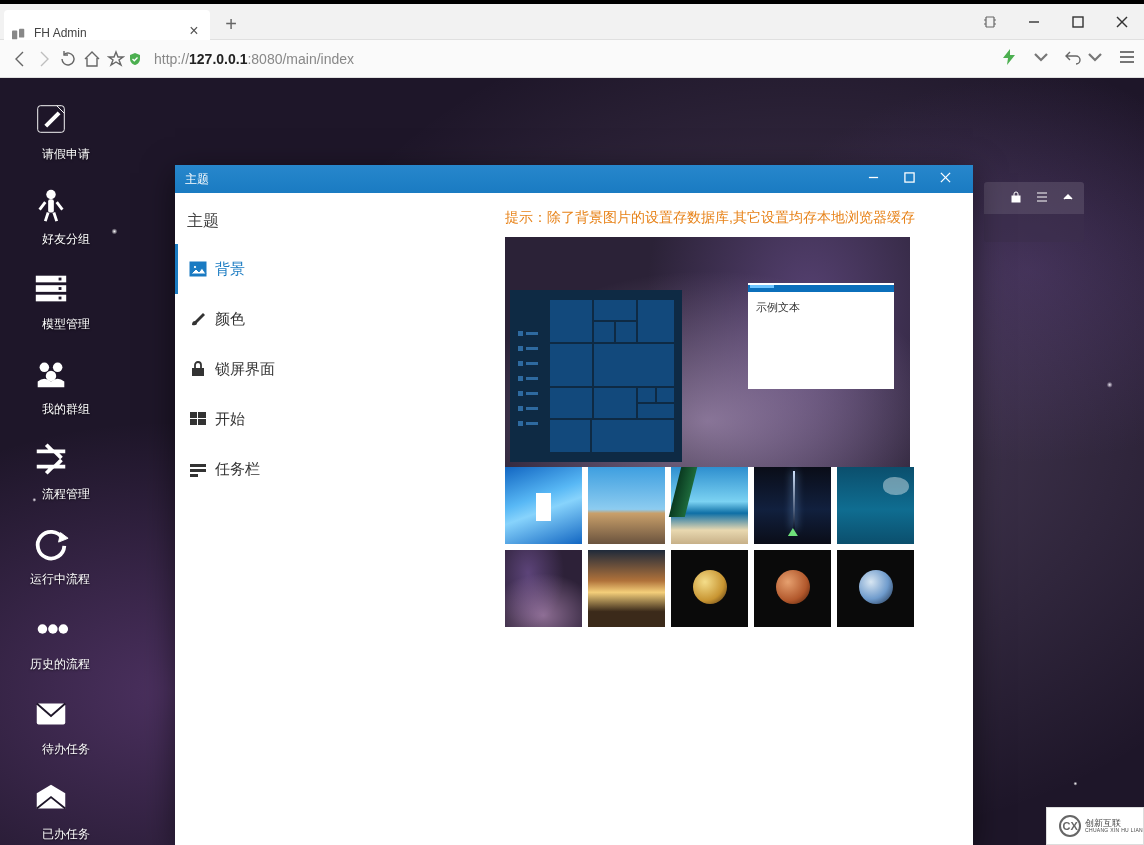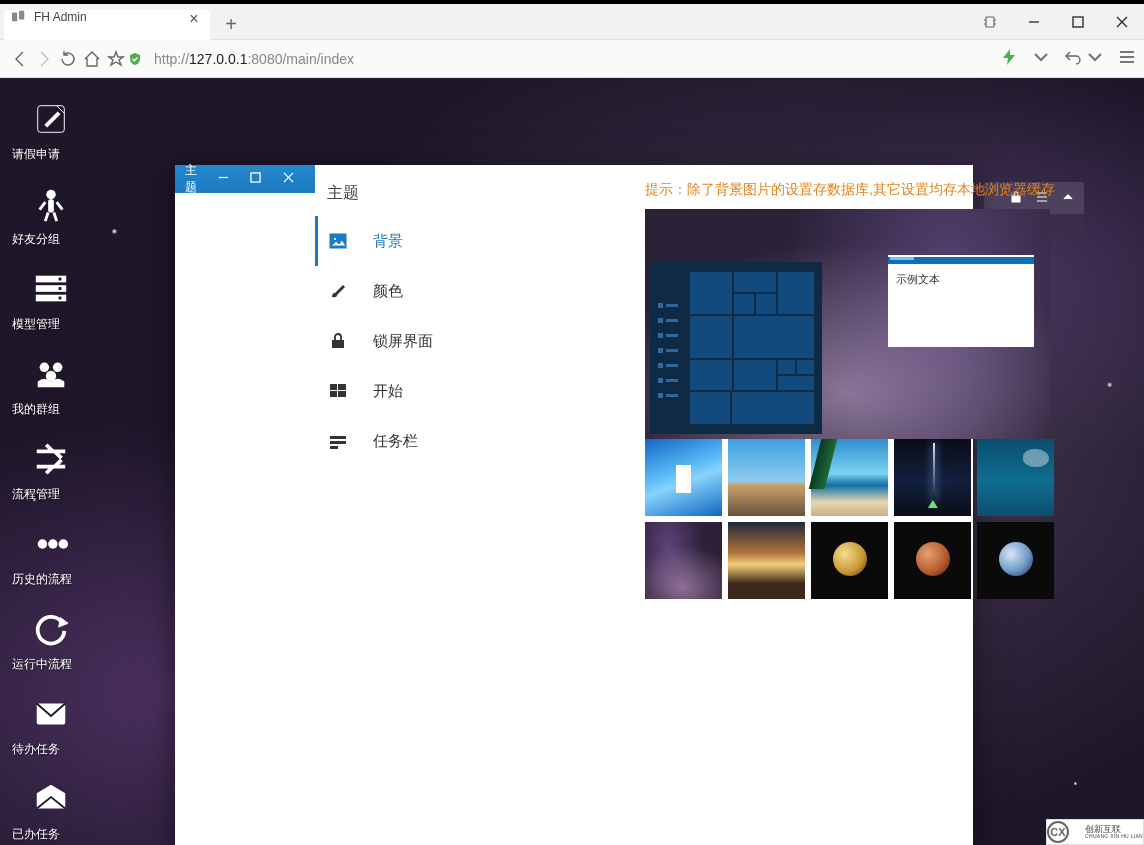--- a/index.html
+++ b/index.html
@@ -3,36 +3,36 @@
 <meta charset="utf-8">
 <style>
 * { margin:0; padding:0; box-sizing:border-box; }
 body { width:1144px; height:845px; font-family:"Microsoft YaHei","Segoe UI",Arial,sans-serif; overflow:hidden; background:#2a2130; position:relative; }
 
 
 .blackbar { height:4px; background:#000; }
 
 
 .tabstrip { height:36px; background:#f2f2f2; border-bottom:1px solid #e0e0e0; display:flex; align-items:center; position:relative; }
-.tab { display:flex; align-items:flex-start; height:30px; width:206px; margin-top:6px; margin-left:4px; background:#fff; border-top-left-radius:4px; border-top-right-radius:4px; padding:0 8px; position:relative; }
+.tab { display:flex; align-items:flex-end; height:30px; width:206px; margin-top:6px; margin-left:4px; background:#fff; border-top-left-radius:4px; border-top-right-radius:4px; padding:0 8px; position:relative; }
 .tab .favicon { width:14px; height:12px; margin-right:8px; }
 .tab .title { font-size:12px; color:#444; flex:1 1 auto; }
 .tab .close { width:16px; font-size:16px; color:#555; text-align:center; cursor:pointer; }
 .newtab { width:30px; height:30px; margin-left:6px; margin-top:6px; display:flex; align-items:center; justify-content:center; color:#666; font-size:20px; cursor:pointer; }
 .winctrls { position:absolute; right:0; top:0; height:36px; display:flex; align-items:center; }
 .winctrls .wc { width:44px; height:36px; display:flex; align-items:center; justify-content:center; color:#333; font-size:14px; }
 .winctrls .wc svg { width:12px; height:12px; stroke:#333; fill:none; stroke-width:1.4; }
 .winctrls .ext svg { width:16px; height:16px; stroke:#666; fill:none; stroke-width:1.2;}
 
 .addrbar { height:38px; background:#fafafa; border-bottom:1px solid #e0e0e0; display:flex; align-items:center; padding:0 8px; }
 .addrbar .nav { width:24px; display:flex; justify-content:center; color:#666; }
 .addrbar .nav svg { width:18px; height:18px; stroke:#666; fill:none; stroke-width:1.4; }
 .addrbar .url { display:flex; align-items:center; flex:1 1 auto; font-size:14px; color:#888; }
 .addrbar .url .shield { width:14px; height:14px; margin-right:12px; }
-.addrbar .url b { color:#222; font-weight:normal; }
+.addrbar .url b { color:#222; font-weight:bold; }
 .addrbar .right { display:flex; align-items:center; gap:14px; }
 .addrbar .right svg { width:18px; height:18px; }
 .addrbar .bolt { color:#4caf50; }
 
 
 .desktop { position:relative; width:1144px; height:767px; 
   background:
     radial-gradient(ellipse 900px 700px at 70% 45%, rgba(230,200,255,0.22), transparent 60%),
     radial-gradient(ellipse 650px 450px at 15% 80%, rgba(180,110,220,0.30), transparent 60%),
     radial-gradient(ellipse 500px 350px at 90% 25%, rgba(90,60,130,0.35), transparent 55%),
@@ -41,44 +41,44 @@
     radial-gradient(circle 1px at 55% 15%, #fff, transparent 2px),
     radial-gradient(circle 1px at 80% 70%, #fff, transparent 2px),
     radial-gradient(circle 1px at 94% 92%, #fff, transparent 2px),
     radial-gradient(circle 1px at 3% 55%, #fff, transparent 2px),
     radial-gradient(circle 2px at 97% 40%, #fff, transparent 3px),
     #1e1629;
 }
 
 
 .deskicons { position:absolute; left:8px; top:16px; width:170px; }
-.dicon { width:78px; float:left; text-align:left; color:#fff; font-size:12px; margin:4px 6px 16px 4px; cursor:pointer; }
+.dicon { width:78px; float:left; text-align:right; color:#fff; font-size:12px; margin:4px 6px 16px 4px; cursor:pointer; }
 .dicon .glyph { height:42px; display:flex; align-items:center; justify-content:center; }
 .dicon .glyph svg { width:38px; height:38px; stroke:#fff; fill:none; }
 .dicon .glyph svg.fill { fill:#fff; stroke:none; }
 .dicon .label { display:block; margin-top:6px; text-shadow:0 1px 2px rgba(0,0,0,0.6); white-space:nowrap; }
 
 
 .dicon.break { clear:left; }
 
 
 .bgtoolbar { position:absolute; right:60px; top:104px; width:100px; height:60px; background:rgba(60,46,76,0.6); border-radius:3px;}
 .bgtoolbar .tbbar { height:32px; background:rgba(255,255,255,0.1); display:flex; justify-content:flex-end; align-items:center; gap:14px; padding:0 10px; color:#fff; font-size:12px; border-radius:3px 3px 0 0;}
 .bgtoolbar svg { width:12px; height:12px; stroke:#fff; fill:#fff; }
 
 
-.dialog { position:absolute; left:175px; top:87px; width:798px; height:680px; background:#fff; box-shadow:0 8px 30px rgba(0,0,0,0.5); display:flex; flex-direction:row; }
+.dialog { position:absolute; left:175px; top:87px; width:798px; height:680px; background:#fff; box-shadow:0 8px 30px rgba(0,0,0,0.5); display:flex; flex-direction:column; }
 .dlg-title { height:28px; background:#1a7bc2; background:linear-gradient(#2787cc,#1a7bc2); color:#fff; display:flex; align-items:center; font-size:12px; padding:0 10px; }
 .dlg-title .t { flex:1 1 auto; }
 .dlg-title .wc { width:36px; text-align:center; }
 .dlg-title svg { width:11px; height:11px; stroke:#fff; fill:none; stroke-width:1.4; }
 .dlg-body { flex:1 1 auto; display:flex; }
 .dlg-side { width:330px; }
 .dlg-side h3 { font-size:16px; font-weight:normal; color:#444; padding:18px 12px 12px; }
-.dlg-side .item { display:flex; align-items:center; height:50px; padding:0 14px; gap:26px; font-size:15px; color:#333; cursor:pointer; }
+.dlg-side .item { display:flex; align-items:center; height:50px; padding:0 14px; gap:8px; font-size:15px; color:#333; cursor:pointer; }
 .dlg-side .item.active { color:#1a7bc2; border-left:3px solid #1a7bc2; padding-left:11px; }
 .dlg-side .item svg { width:18px; height:18px; }
 .dlg-side .item.active svg { stroke:#1a7bc2; fill:#1a7bc2;}
 .dlg-main { flex:1 1 auto; padding:16px 18px 14px 0; }
 .tip { font-size:14px; color:#e78218; margin-bottom:10px; }
 .preview-h { font-size:20px; color:#333; margin-bottom:12px; }
 
 
 .preview { width:405px; height:230px; 
   background:
@@ -87,21 +87,21 @@
     #2b2237;
   position:relative;
 }
 .preview .startpanel { position:absolute; left:5px; bottom:5px; width:172px; height:172px; background:#0e2a44; }
 .preview .leftlist { position:absolute; left:5px; top:34px; width:26px; }
 .preview .leftlist .row { height:8px; margin:7px 3px; display:flex; gap:3px; }
 .preview .leftlist .row .sq { width:5px; height:5px; background:#2e6aa0;}
 .preview .leftlist .row .ln { flex:1; height:3px; margin-top:1px; background:#2e6aa0;}
 .preview .tiles { position:absolute; left:38px; top:8px; right:5px; bottom:5px; }
 .preview .t { background:#12497c; position:absolute; }
-.preview .examplewin { position:absolute; right:16px; top:46px; width:146px; height:92px; background:#fff;margin-left:13px; }
+.preview .examplewin { position:absolute; right:16px; top:46px; width:146px; height:106px; background:#fff;margin-left:13px; }
 .preview .examplewin .bar { height:7px; background:#0b6fbb; }
 .preview .examplewin .bar::before { content:""; display:block; width:24px; height:3px; background:#6fc6ff; margin:2px;}
 .preview .examplewin .txt { font-size:11px; color:#333; padding:8px; }
 
 
 .choose-h { font-size:16px; color:#333; margin:24px 0 10px; }
 .thumbs { display:flex; flex-wrap:wrap; gap:6px; width:420px; }
 .thumb { width:77px; height:77px; background:#222; }
 .th0 { background:linear-gradient(160deg,#1266c2 0%,#58b8f5 40%,#87d3fc 55%,#1266c2 100%); position:relative; }
 .th0::after{ content:""; position:absolute; inset:34% 40% 30% 40%; background:#fff;}
@@ -117,21 +117,21 @@
     radial-gradient(ellipse 90px 70px at 50% 85%, rgba(255,200,255,0.45), transparent 60%),
     radial-gradient(ellipse 60px 90px at 30% 30%, rgba(150,110,200,0.45), transparent 60%),
     #2d2138; }
 .th6 { background:linear-gradient(#1f2a3a 0%,#b0723a 40%,#f4cf7a 55%,#3b2a1a 80%); }
 .th7,.th8,.th9 { background:#0a0a0a; position:relative; }
 .th7::after{content:""; position:absolute; left:22px; top:20px; width:34px; height:34px; border-radius:50%; background:radial-gradient(circle at 35% 35%,#f4dd8a,#c89532 60%,#533410 95%);}
 .th8::after{content:""; position:absolute; left:22px; top:20px; width:34px; height:34px; border-radius:50%; background:radial-gradient(circle at 35% 35%,#e6a06f,#b2582c 60%,#4f1f0a 95%);}
 .th9::after{content:""; position:absolute; left:22px; top:20px; width:34px; height:34px; border-radius:50%; background:radial-gradient(circle at 35% 35%,#d8e6f2,#6f9bcc 55%,#21344f 95%);}
 
 
-.watermark { position:absolute; right:0; bottom:0; width:98px; height:26px; background:#fff; border:1px solid #ddd; display:flex; align-items:center; justify-content:space-between; gap:4px;}
+.watermark { position:absolute; right:0; bottom:0; width:98px; height:38px; background:#fff; border:1px solid #ddd; display:flex; align-items:center; justify-content:flex-end; gap:4px;}
 .watermark .logo { width:22px; height:22px; border:2px solid #666; border-radius:50%; display:flex; align-items:center; justify-content:center; font-size:11px; color:#666; font-weight:bold;}
 .watermark .wt { font-size:9px; color:#444; line-height:1;}
 </style>
 </head>
 <body>
 
 <div class="blackbar"></div>
 
 <div class="tabstrip">
   <div class="tab">
@@ -276,36 +276,36 @@
       <div class="glyph">
           <svg class="fill" viewBox="0 0 40 40">
             <path d="M5 12 H22 L15 5 M5 28 H22 L15 35" stroke="#fff" stroke-width="4" fill="none"></path>
             <path d="M35 12 H24 L31 19 M35 28 H24 L31 21" stroke="#fff" stroke-width="4" fill="none"></path>
           </svg>
         </div>
       <span class="label">流程管理</span>
     </div>
     <div class="dicon break">
       <div class="glyph">
+          <svg viewBox="0 0 40 40">
+            <path d="M32 14 A14 14 0 1 0 34 22" stroke="#fff" stroke-width="4" fill="none"></path>
+            <polygon points="30,8 38,14 28,18" fill="#fff"></polygon>
+          </svg>
+        </div>
+      <span class="label">运行中流程</span>
+    </div>
+    <div class="dicon break">
+      <div class="glyph">
           <svg class="fill" viewBox="0 0 40 40">
             <circle cx="11" cy="20" r="5"></circle>
             <circle cx="22" cy="20" r="5"></circle>
             <circle cx="33" cy="20" r="5"></circle>
           </svg>
         </div>
       <span class="label">历史的流程</span>
-    </div>
-    <div class="dicon break">
-      <div class="glyph">
-          <svg viewBox="0 0 40 40">
-            <path d="M32 14 A14 14 0 1 0 34 22" stroke="#fff" stroke-width="4" fill="none"></path>
-            <polygon points="30,8 38,14 28,18" fill="#fff"></polygon>
-          </svg>
-        </div>
-      <span class="label">运行中流程</span>
     </div>
     <div class="dicon break">
       <div class="glyph">
           <svg class="fill" viewBox="0 0 40 40">
             <rect x="5" y="9" width="30" height="22" rx="2"></rect>
             <polyline points="5,9 20,22 35,9" stroke="#1e1629" stroke-width="2" fill="none"></polyline>
           </svg>
         </div>
       <span class="label">待办任务</span>
     </div>

